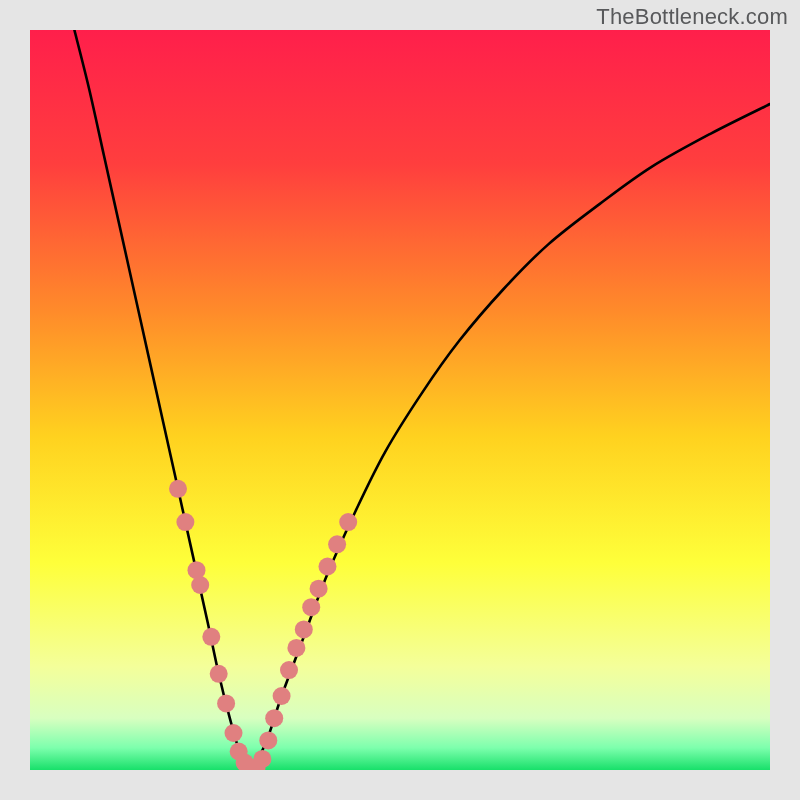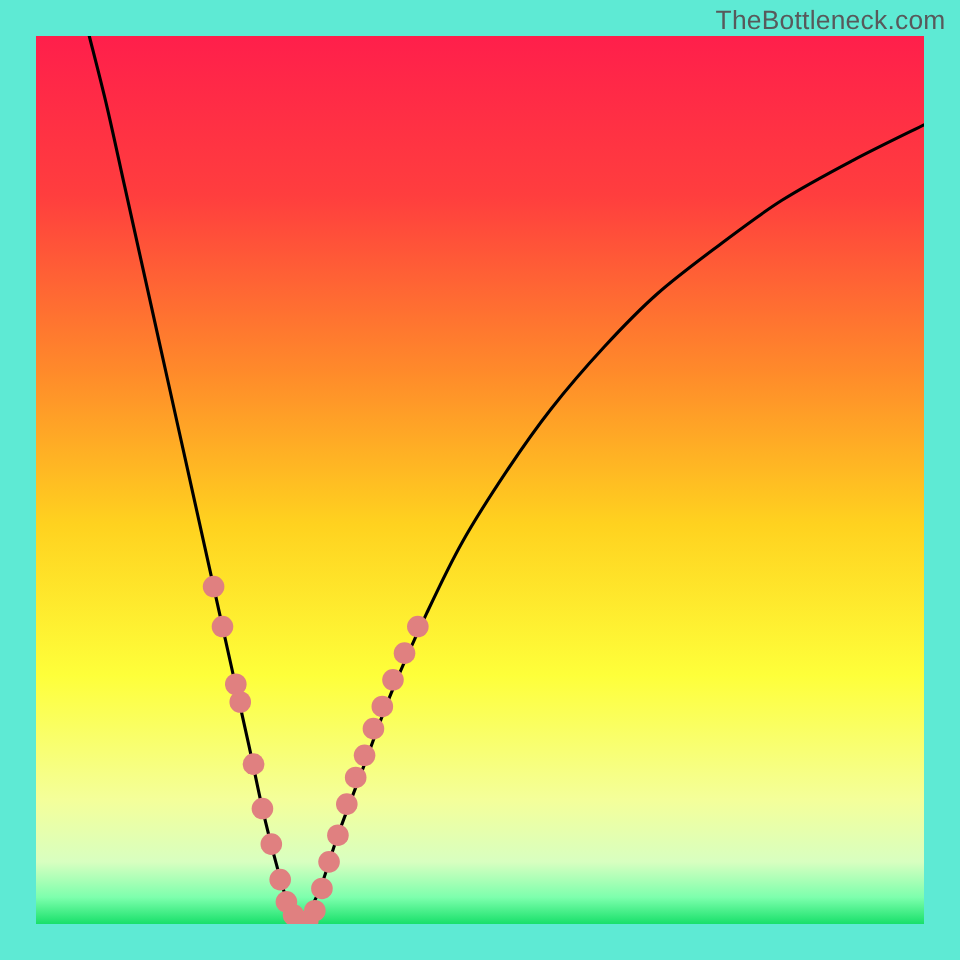--- a/index.html
+++ b/index.html
@@ -1,17 +1,17 @@
 <!DOCTYPE html>
 <html><head>
 <meta charset="utf-8">
 <style>
   * { margin: 0; padding: 0; box-sizing: border-box; }
   html, body { width: 800px; height: 800px; overflow: hidden; background: #000; }
-  .stage { position: relative; width: 800px; height: 800px; background: #5eead4; }
+  .stage { position: relative; width: 800px; height: 800px; background: #e5e5e5; }
   .watermark {
     position: absolute;
     top: 4px;
     right: 12px;
     font-family: Arial, Helvetica, sans-serif;
     font-size: 22px;
     color: #58595b;
     letter-spacing: 0.2px;
     font-weight: 500;
   }

